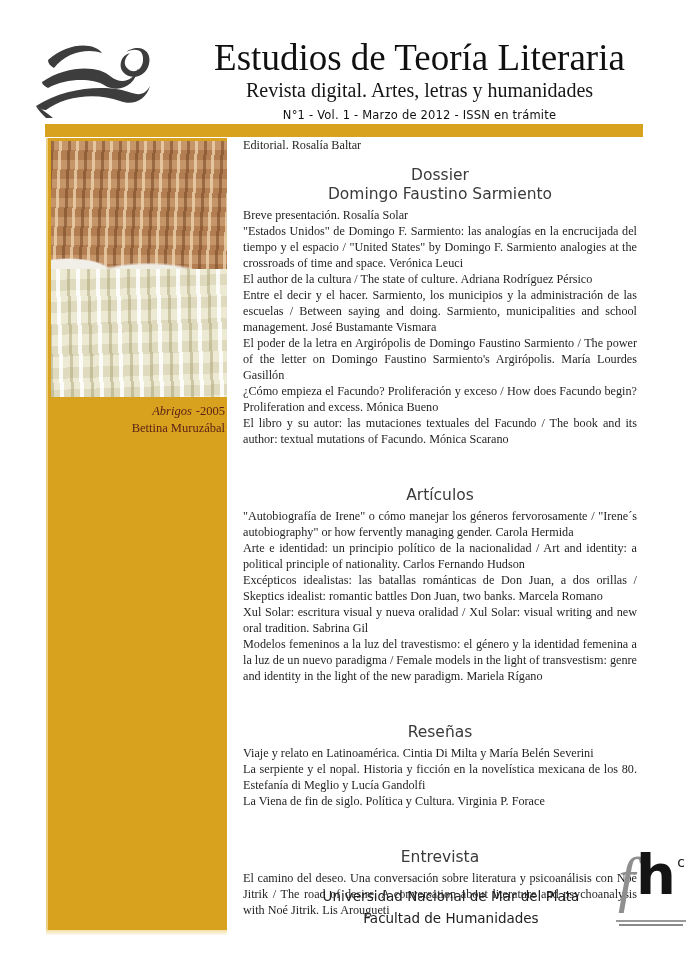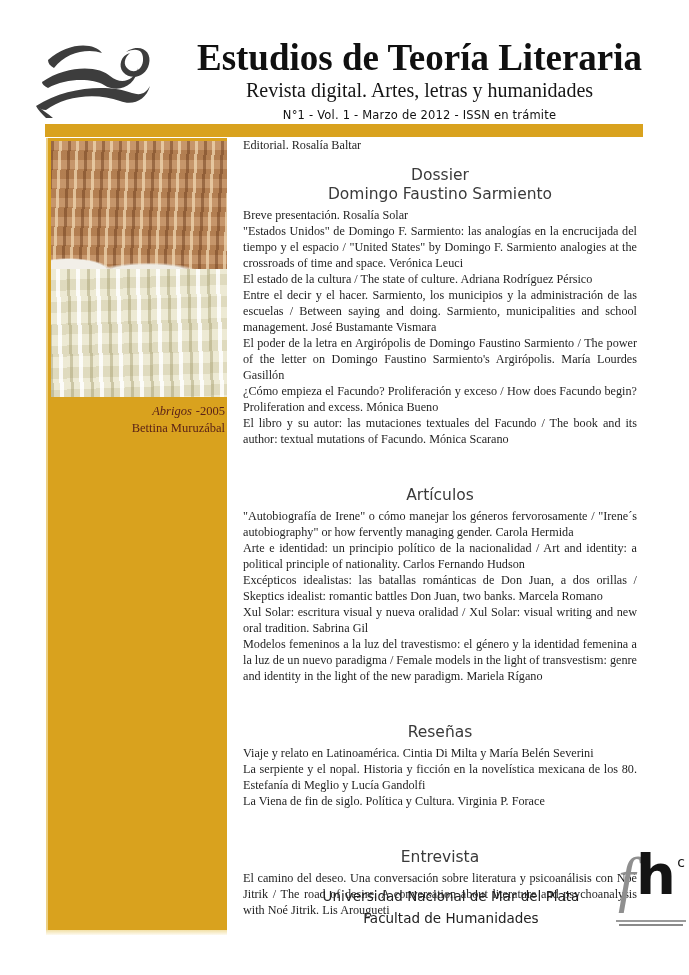--- a/index.html
+++ b/index.html
@@ -8,21 +8,21 @@
     --heading-gray:#3a3a3a;
   }
   html,body{margin:0;padding:0;background:#e8e8e8;}
   .page{
     position:relative;width:689px;height:975px;margin:0 auto;background:#ffffff;
     font-family:"Liberation Serif",serif;color:#1f1f1f;overflow:hidden;
   }
   
   .swirl{position:absolute;left:34px;top:40px;}
   .header-text{position:absolute;left:150px;top:38px;width:539px;text-align:center;}
-  .journal-title{font-size:37px;line-height:40px;color:#101010;font-weight:bold;}
+  .journal-title{font-size:37px;line-height:40px;color:#101010;}
   .journal-subtitle{font-size:20px;line-height:24px;color:#151515;}
   .issue-line{font-family:"DejaVu Sans",sans-serif;font-size:11.5px;line-height:16px;margin-top:5px;letter-spacing:.2px;color:#111;}
   .top-band{position:absolute;left:45px;top:124px;width:598px;height:13px;background:var(--accent-yellow);}
   
   .sidebar{
     position:absolute;left:46px;top:138px;width:181px;height:792px;
     background:var(--accent-yellow);border-left:2px solid #edd083;box-sizing:border-box;
   }
   .band-shadow{position:absolute;left:46px;top:930px;width:181px;height:5px;
     background:linear-gradient(#f2e0a6,#fdfaf0);}
@@ -112,21 +112,21 @@
   <div class="band-shadow"></div>
 
   <main class="main">
     <p class="toc-item editorial">Editorial. Rosalía Baltar</p>
     <div id="sections-root">
         <section class="toc-section">
           <h2 class="section-heading">Dossier</h2>
           <h3 class="section-subheading">Domingo Faustino Sarmiento</h3>
           <p class="toc-item">Breve presentación. Rosalía Solar</p>
           <p class="toc-item">"Estados Unidos" de Domingo F. Sarmiento: las analogías en la encrucijada del tiempo y el espacio / "United States" by Domingo F. Sarmiento analogies at the crossroads of time and space. Verónica Leuci</p>
-          <p class="toc-item">El estado de la cultura / The state of culture. Adriana Rodríguez Pérsico</p>
+          <p class="toc-item">El author de la cultura / The state of culture. Adriana Rodríguez Pérsico</p>
           <p class="toc-item">Entre el decir y el hacer. Sarmiento, los municipios y la administración de las escuelas / Between saying and doing. Sarmiento, municipalities and school management. José Bustamante Vismara</p>
           <p class="toc-item">El poder de la letra en Argirópolis de Domingo Faustino Sarmiento / The power of the letter on Domingo Faustino Sarmiento's Argirópolis. María Lourdes Gasillón</p>
           <p class="toc-item">¿Cómo empieza el Facundo? Proliferación y exceso / How does Facundo begin? Proliferation and excess. Mónica Bueno</p>
           <p class="toc-item">El libro y su autor: las mutaciones textuales del Facundo / The book and its author: textual mutations of Facundo. Mónica Scarano</p>
         </section>
         <section class="toc-section">
           <h2 class="section-heading">Artículos</h2>
           <p class="toc-item">"Autobiografía de Irene" o cómo manejar los géneros fervorosamente / "Irene´s autobiography" or how fervently managing gender. Carola Hermida</p>
           <p class="toc-item">Arte e identidad: un principio político de la nacionalidad / Art and identity: a political principle of nationality. Carlos Fernando Hudson</p>
           <p class="toc-item">Excépticos idealistas: las batallas románticas de Don Juan, a dos orillas / Skeptics idealist: romantic battles Don Juan, two banks. Marcela Romano</p>

